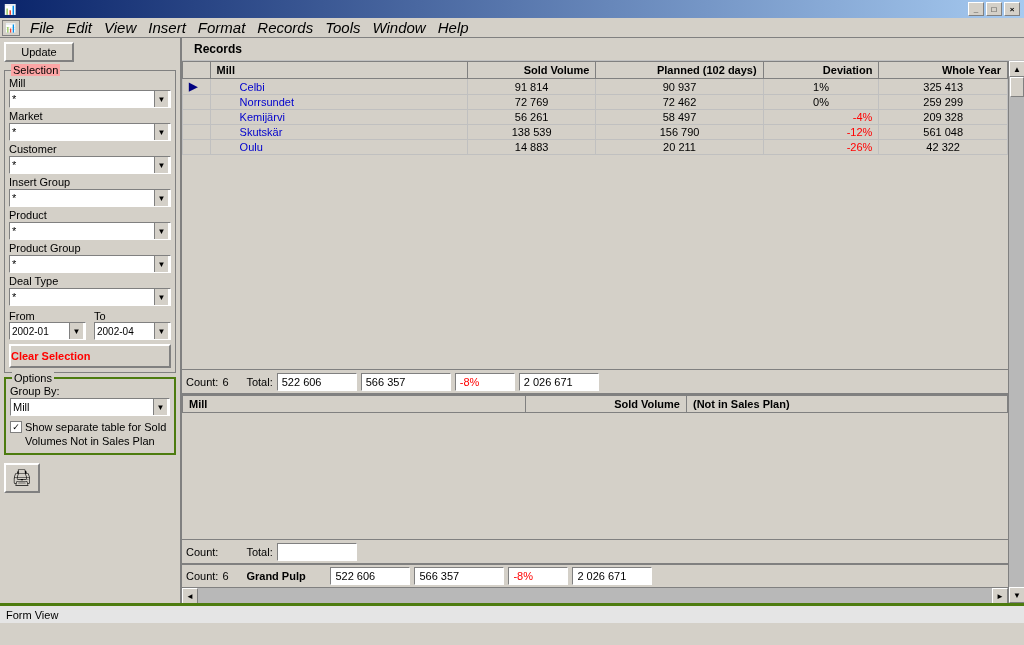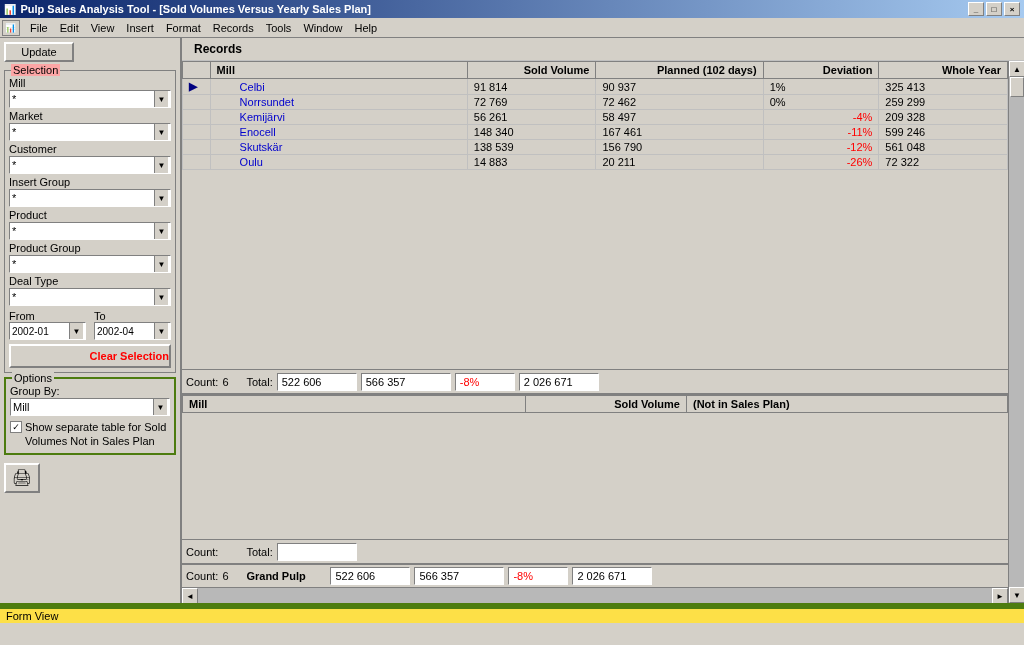--- a/index.html
+++ b/index.html
@@ -58,21 +58,22 @@
       border: 1px solid #808080;
       margin-right: 4px;
       display: flex;
       align-items: center;
       justify-content: center;
       font-size: 9px;
     }
     .menu-item {
       padding: 2px 6px;
       cursor: pointer;
-      font-size: 11px;
+      font-size: 15px;
+      font-style: italic;
     }
 
     
     .main-layout {
       display: flex;
       height: calc(645px - 18px - 20px - 22px - 20px);
     }
 
     
     .left-panel {
@@ -166,21 +167,21 @@
     }
     .date-text { flex: 1; font-size: 10px; }
 
     .clear-btn {
       background: #d4d0c8;
       border: 2px solid;
       border-color: #ffffff #808080 #808080 #ffffff;
       padding: 4px 0;
       font-size: 11px;
       cursor: pointer;
-      text-align: right;
+      text-align: left;
       width: 100%;
       margin-top: 4px;
       color: red;
       font-weight: bold;
     }
 
     .options-group {
       border: 2px solid #4d7c0f;
       padding: 4px;
       margin-top: 2px;
@@ -261,21 +262,21 @@
       white-space: nowrap;
       font-weight: bold;
     }
     th.right { text-align: right; }
 
     td {
       border: 1px solid #c0c0c0;
       padding: 1px 6px;
       white-space: nowrap;
     }
-    td.num { text-align: left; }
+    td.num { text-align: center; }
     td.red { color: red; text-align: right; }
     td.blue-link { color: #0000cd; padding-left: 29px; }
 
     .arrow-cell {
       width: 14px;
       color: #000080;
       font-weight: bold;
     }
 
     
@@ -308,22 +309,22 @@
       border-top: 2px solid #808080;
       display: flex;
       align-items: center;
       padding: 2px 4px;
       min-height: 24px;
       gap: 4px;
     }
 
     
     .status-bar {
-      background: #fde047;
-      border-top: 6px solid #4d7c0f;
+      background: #e5e5e5;
+      border-top: 3px solid #4d7c0f;
       height: 20px;
       display: flex;
       align-items: center;
       padding: 0 6px;
       font-size: 11px;
     }
 
     .v-scrollbar {
       width: 16px;
       background: #c0c0c0;
@@ -386,21 +387,20 @@
       font-weight: bold;
       padding: 2px 8px;
       color: black;
     }
   </style>
 </head>
 <body>
 
 <div class="title-bar">
   <span style="font-size:10px; margin-right:4px;">📊</span>
-  <span>Pulp Sales Analysis Tool - [Sold Volumes Versus Yearly Sales Plan]</span>
   <div class="title-bar-buttons">
     <div class="title-btn">_</div>
     <div class="title-btn">□</div>
     <div class="title-btn">×</div>
   </div>
 </div>
 
 <div class="menu-bar">
   <div class="menu-bar-icon">📊</div>
   <span class="menu-item">File</span>
@@ -549,41 +549,33 @@
                   <tr>
                     <td class="arrow-cell"></td>
                     <td class="blue-link">Kemijärvi</td>
                     <td class="num">56 261</td>
                     <td class="num">58 497</td>
                     <td class="red">-4%</td>
                     <td class="num">209 328</td>
                   </tr>
                   <tr>
                     <td class="arrow-cell"></td>
-                    <td class="blue-link">Enocell</td>
-                    <td class="num">148 340</td>
-                    <td class="num">167 461</td>
-                    <td class="red">-11%</td>
-                    <td class="num">599 246</td>
-                  </tr>
-                  <tr>
-                    <td class="arrow-cell"></td>
                     <td class="blue-link">Skutskär</td>
                     <td class="num">138 539</td>
                     <td class="num">156 790</td>
                     <td class="red">-12%</td>
                     <td class="num">561 048</td>
                   </tr>
                   <tr>
                     <td class="arrow-cell"></td>
                     <td class="blue-link">Oulu</td>
                     <td class="num">14 883</td>
                     <td class="num">20 211</td>
                     <td class="red">-26%</td>
-                    <td class="num">72 322</td>
+                    <td class="num">42 322</td>
                   </tr>
                 </tbody>
             </table>
           </div>
 
           <div class="footer-row" style="border-top:1px solid #808080; background:#d4d0c8;">
             <span class="footer-label">Count:</span>
             <span style="font-size:11px; min-width:20px;">6</span>
             <span class="footer-label">Total:</span>
             <div class="footer-value" style="min-width:80px;">522 606</div>

